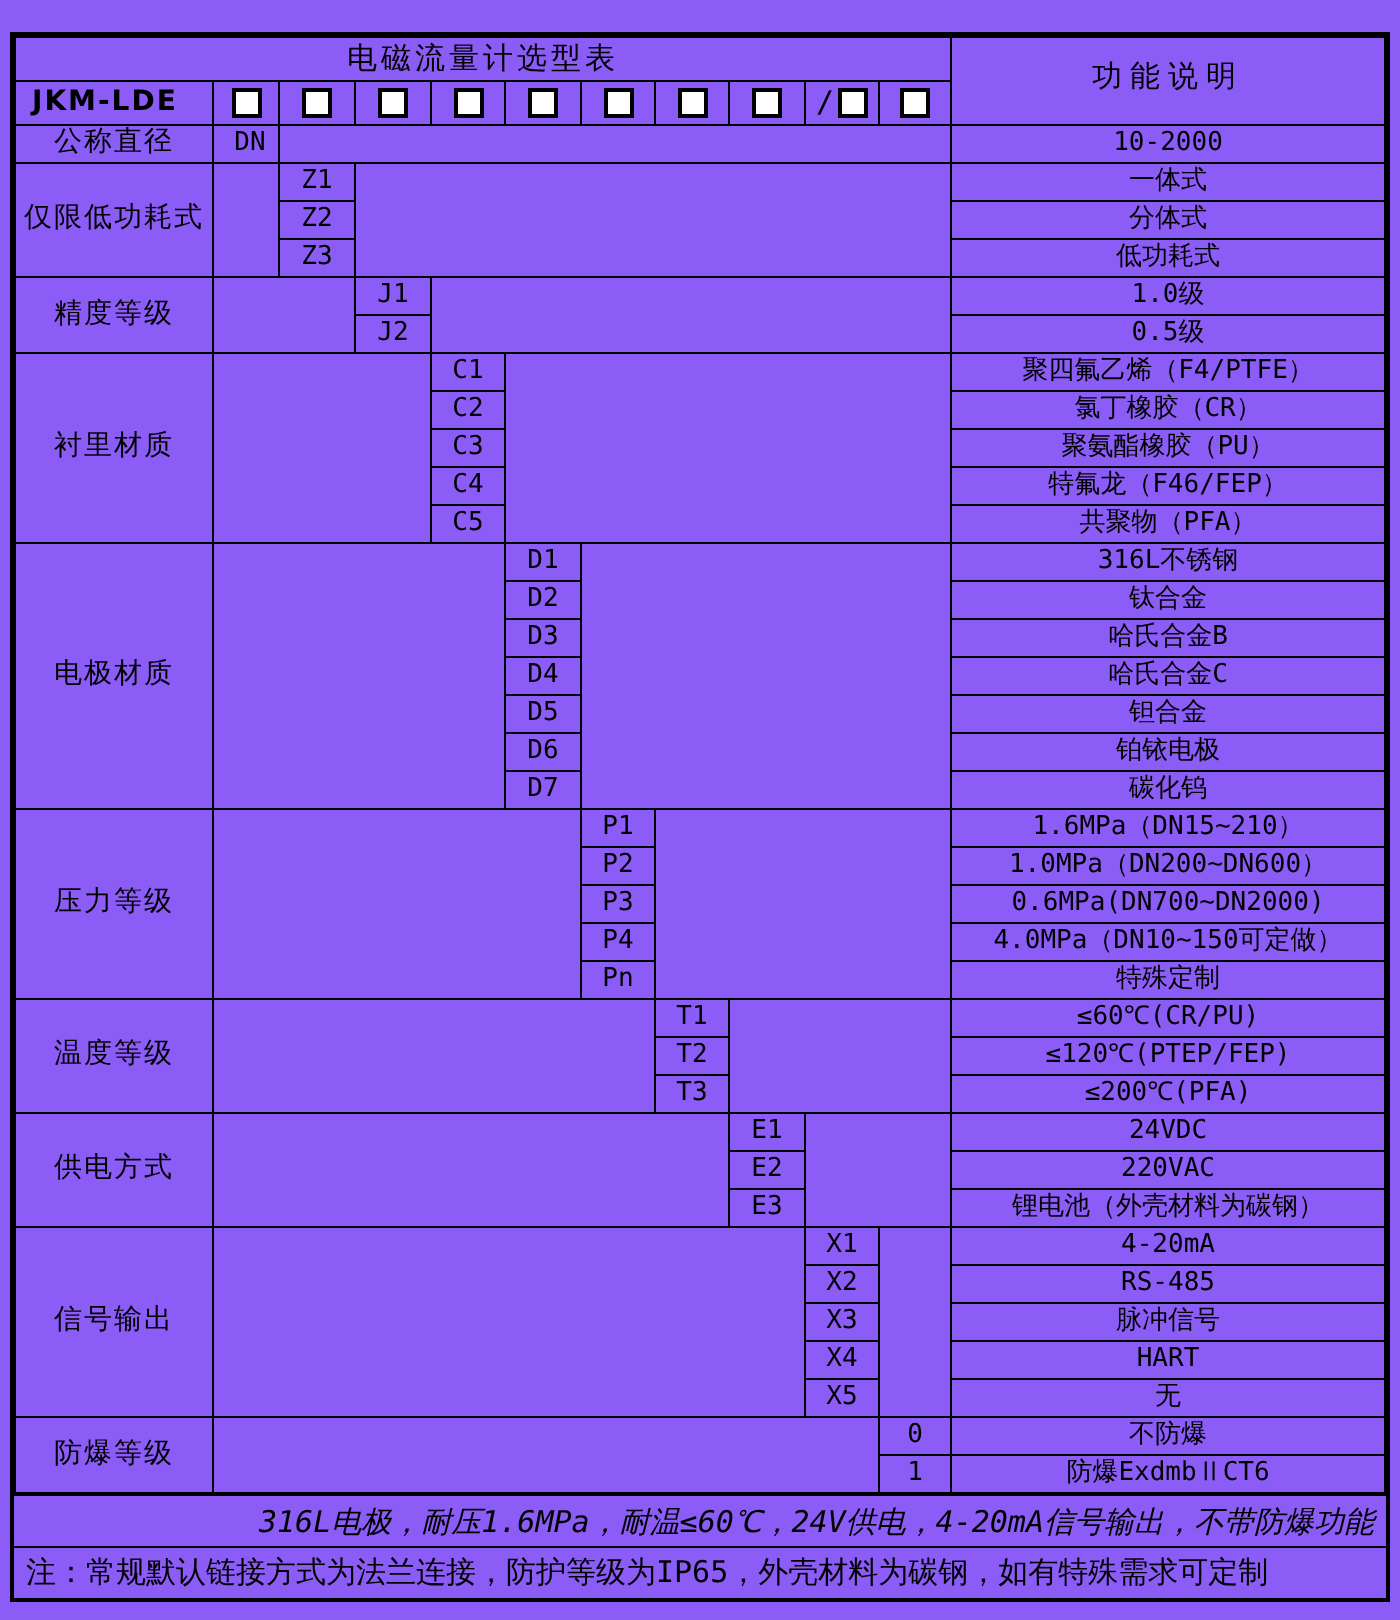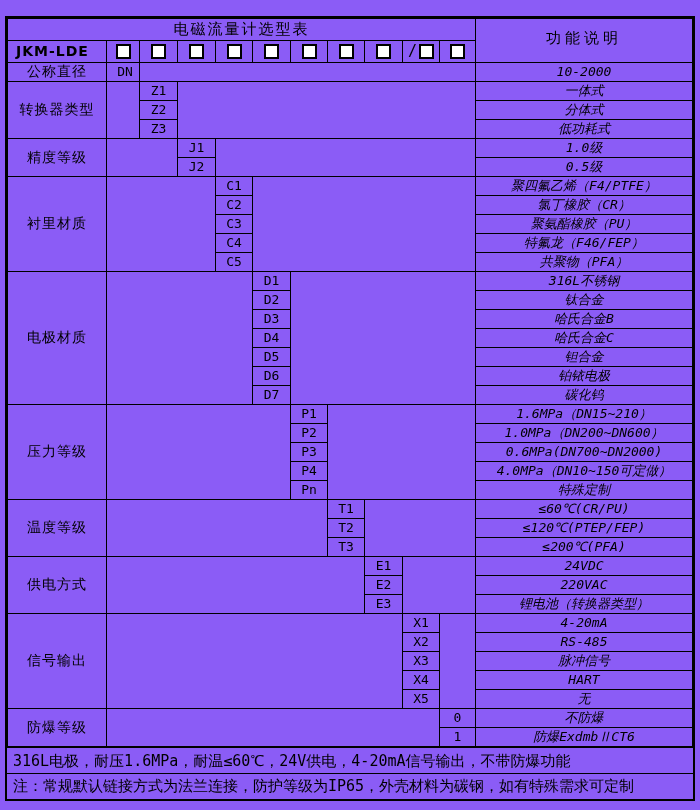--- a/index.html
+++ b/index.html
@@ -11,26 +11,26 @@
      font-size:13px;line-height:1.1;overflow:hidden;white-space:nowrap;}
   tr{height:19px;}
   tr.r-top{height:22px;}
   td.title{font-size:15px;letter-spacing:2px;}
   td.funchead{font-size:15px;letter-spacing:4px;font-family:Liberation Mono, monospace;}
   td.model{font-family:"DejaVu Sans", sans-serif;font-weight:bold;text-align:left;
            padding-left:8px;font-size:14px;letter-spacing:1px;}
   td.attr{font-size:14px;letter-spacing:1px;}
   td.code{font-size:13px;}
   td.code.left{text-align:center;padding-left:4px;}
-  td.desc{font-size:13px;font-style:italic;}
+  td.desc{font-size:13px;}
   .box{display:inline-block;width:11px;height:11px;border:2px solid #000;
        vertical-align:middle;background:#fff;}
   .slash{display:inline-block;font-size:15px;margin-right:2px;vertical-align:middle;}
   .example{border-top:1px solid #000;padding:3px 6px 2px 6px;font-size:15px;line-height:20px;}
-  .ex-line2{text-align:left;}
+  .ex-line2{text-align:right;font-style:italic;}
   .ex-model{font-family:"DejaVu Sans", sans-serif;font-weight:bold;}
   .note{border-top:1px solid #000;padding:3px 6px;font-size:15px;line-height:19px;}
 </style>
 </head>
 <body>
 
 <div class="page">
   <div class="frame">
 
     <table>
@@ -70,21 +70,21 @@
         </tr>
 
         <tr>
           <td class="attr">公称直径</td>
           <td class="code left">DN</td>
           <td colspan="9"></td>
           <td class="desc">10-2000</td>
         </tr>
 
         <tr>
-          <td class="attr" rowspan="3">转换器类型</td>
+          <td class="attr" rowspan="3">仅限低功耗式</td>
           <td rowspan="3"></td>
           <td class="code">Z1</td>
           <td colspan="8" rowspan="3"></td>
           <td class="desc">一体式</td>
         </tr>
         <tr>
             <td class="code">Z2</td>
             <td class="desc">分体式</td>
           </tr>
         <tr>
@@ -206,21 +206,21 @@
           <td class="code">E1</td>
           <td colspan="2" rowspan="3"></td>
           <td class="desc">24VDC</td>
         </tr>
         <tr>
             <td class="code">E2</td>
             <td class="desc">220VAC</td>
           </tr>
         <tr>
             <td class="code">E3</td>
-            <td class="desc">锂电池（转换器类型）</td>
+            <td class="desc">锂电池（外壳材料为碳钢）</td>
           </tr>
 
         <tr>
           <td class="attr" rowspan="5">信号输出</td>
           <td colspan="8" rowspan="5"></td>
           <td class="code">X1</td>
           <td rowspan="5"></td>
           <td class="desc">4-20mA</td>
         </tr>
         <tr>

